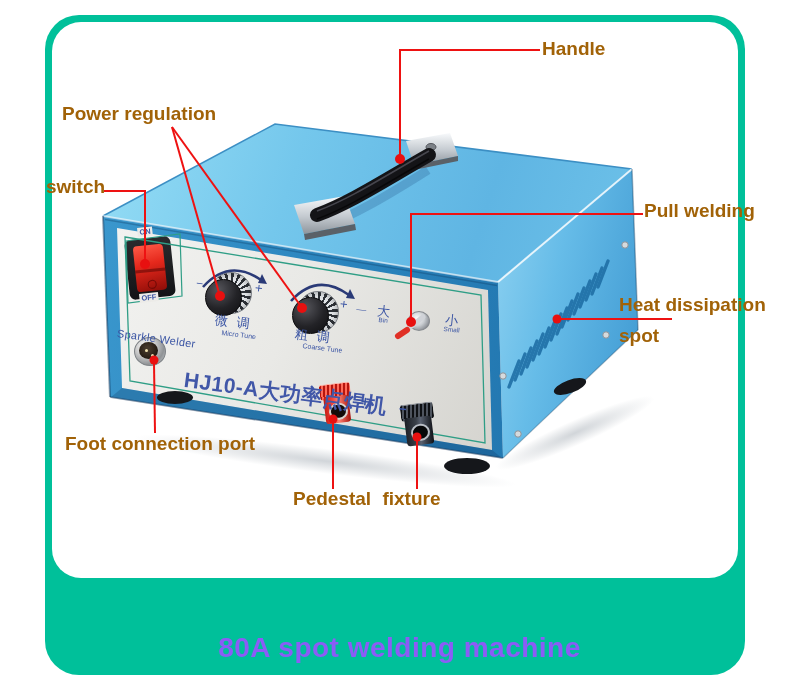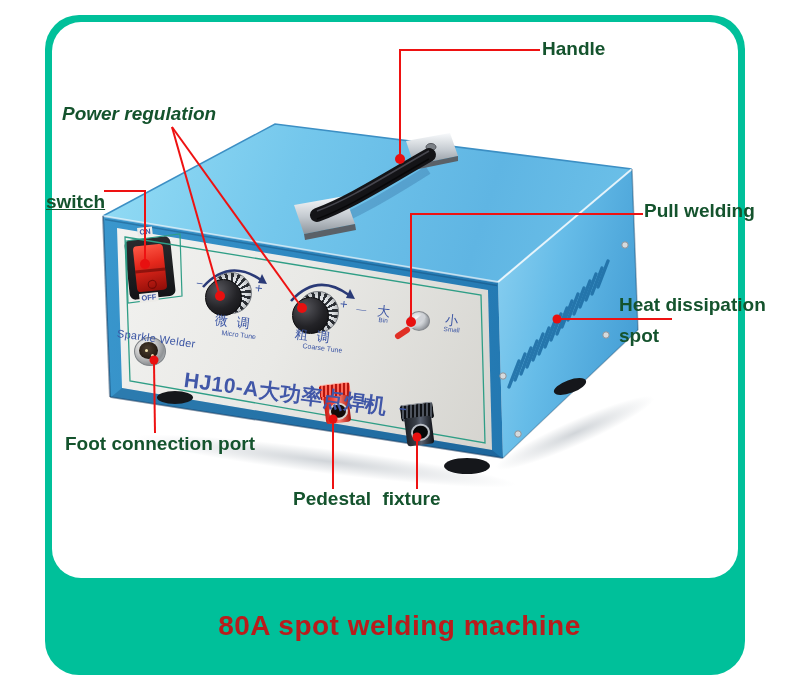--- a/index.html
+++ b/index.html
@@ -1,21 +1,21 @@
 <!DOCTYPE html>
 <html><head>
 <meta charset="utf-8">
 <style>
   html,body{margin:0;padding:0;background:#ffffff;width:790px;height:699px;overflow:hidden;
     font-family:"Liberation Sans", sans-serif;}
   .abs{position:absolute;}
   
   #frame{left:45px;top:15px;width:700px;height:660px;background:#00c09a;border-radius:34px;}
   #content{left:7px;top:7px;width:686px;height:556px;background:#ffffff;border-radius:29px;}
-  #banner-text{left:45px;top:610px;width:709px;text-align:center;color:#b91c1c;
+  #banner-text{left:45px;top:632px;width:709px;text-align:center;color:#8b5cf6;
     font-size:28px;font-weight:bold;letter-spacing:.5px;}
   
   #stage{left:0;top:0;width:790px;height:699px;}
   .z1{z-index:1}.z2{z-index:2}.z3{z-index:3}.z4{z-index:4}.z5{z-index:5}.z6{z-index:6}
   
   #face-top{left:103px;top:124px;width:535px;height:160px;
     clip-path:polygon(0px 92px,172px 0px,529px 45px,395px 158px);
     background:linear-gradient(108deg,#95ddf5 0%,#74c7ec 35%,#5fb5e3 70%,#6ec2e9 100%);}
   #face-side{left:498px;top:169px;width:140px;height:289px;
     clip-path:polygon(0px 113px,134px 0px,140px 161px,5px 289px);
@@ -59,21 +59,21 @@
     background:linear-gradient(95deg,#1b1e24,#3a4049 40%,#596170 55%,#0d0f13);}
   #jack-black .hole{left:9px;top:21px;width:15px;height:13px;border-radius:50%;
     background:#060708;border:2.5px solid #b9bec6;}
   #toggle-base{left:408px;top:311px;width:20px;height:18px;border-radius:50%;border:1px solid #888c90;
     background:radial-gradient(circle at 40% 35%,#fdfdfd,#c9cdd1 45%,#85898f 80%);}
   .foot{background:#15171b;border-radius:50%;}
   
   .ptxt{color:#3b55a4;white-space:nowrap;transform-origin:left top;}
   .onoff{font-size:7.5px;font-weight:bold;background:#ecebe8;padding:0 2px;}
   
-  .lbl{color:#14532d;font-size:19px;font-weight:bold;white-space:nowrap;}
+  .lbl{color:#a16207;font-size:19px;font-weight:bold;white-space:nowrap;}
   svg{position:absolute;left:0;top:0;}
 </style>
 </head>
 <body>
 
 <div id="stage" class="abs">
 
   <div id="frame" class="abs">
     <div id="content" class="abs"></div>
   </div>
@@ -200,22 +200,22 @@
   <div class="abs z5 ptxt" style="left:357px;top:303px;font-size:10px;transform:rotate(7deg);">—</div>
   <div class="abs z5 ptxt" style="left:378px;top:302px;font-size:13px;transform:rotate(6deg);">大</div>
   <div class="abs z5 ptxt" style="left:379px;top:316px;font-size:6.5px;transform:rotate(6deg);">Bin</div>
   <div class="abs z5 ptxt" style="left:446px;top:311px;font-size:13px;transform:rotate(6deg);">小</div>
   <div class="abs z5 ptxt" style="left:444px;top:325px;font-size:6.5px;transform:rotate(6deg);">Small</div>
   <div class="abs z5 ptxt" style="left:186px;top:366px;font-size:21px;font-weight:bold;color:#4157a8;letter-spacing:.5px;transform:rotate(7.5deg);">HJ10-A大功率点焊机</div>
   <div class="abs z5 ptxt" style="left:362px;top:392px;font-size:15px;font-weight:bold;transform:rotate(7deg);">+</div>
   <div class="abs z5 ptxt" style="left:400px;top:401px;font-size:13px;font-weight:bold;transform:rotate(7deg);">−</div>
 
   <div class="abs z5 lbl" style="left:542px;top:38px;">Handle</div>
-  <div class="abs z5 lbl" style="left:62px;top:103px;font-style:italic;">Power regulation</div>
-  <div class="abs z5 lbl" style="left:46px;top:191px;text-decoration:underline;">switch</div>
+  <div class="abs z5 lbl" style="left:62px;top:103px;">Power regulation</div>
+  <div class="abs z5 lbl" style="left:46px;top:176px;">switch</div>
   <div class="abs z5 lbl" style="left:644px;top:200px;">Pull welding</div>
   <div class="abs z5 lbl" style="left:619px;top:294px;text-align:right;">Heat dissipation</div>
   <div class="abs z5 lbl" style="left:619px;top:325px;">spot</div>
   <div class="abs z5 lbl" style="left:293px;top:488px;word-spacing:6px;">Pedestal fixture</div>
   <div class="abs z5 lbl" style="left:65px;top:433px;">Foot connection port</div>
 
   <svg class="z6" width="790" height="699" viewBox="0 0 790 699">
     <g stroke="#ee1212" stroke-width="2" fill="none">
       <path d="M540,50 L400,50 L400,157"></path>
       <path d="M172,127 L219,293"></path>

